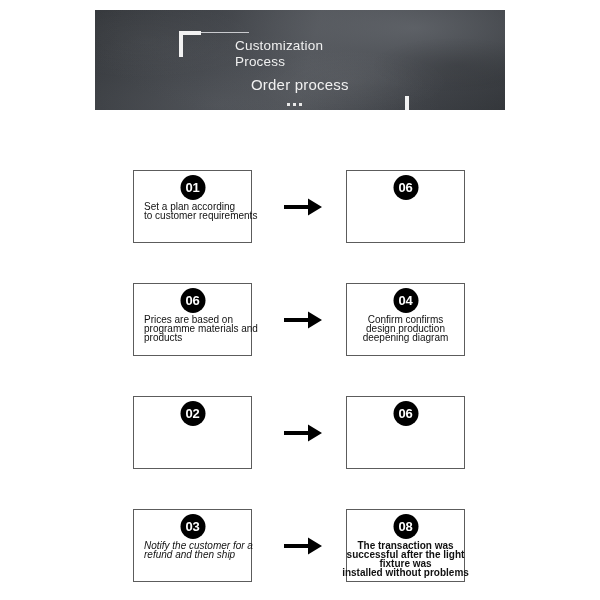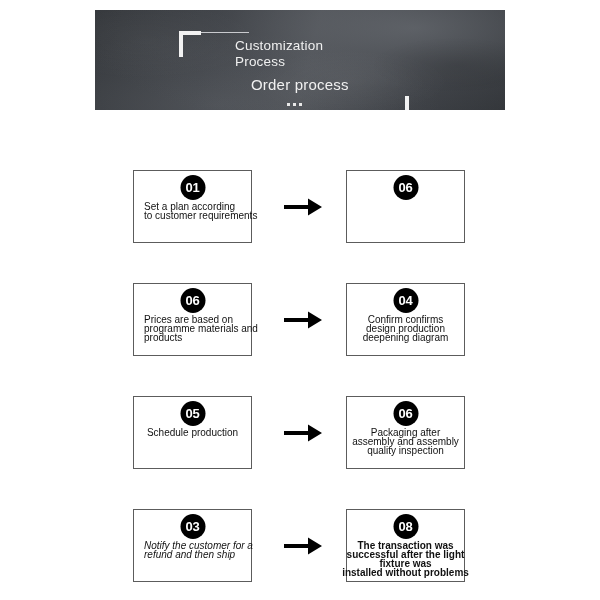--- a/index.html
+++ b/index.html
@@ -218,33 +218,29 @@
     <div class="step-box right">
       <div class="badge">04</div>
       <div class="step-text" style="white-space: pre-line;">Confirm confirms
 design production
 deepening diagram</div>
     </div>
   </div>
 
   <div class="step-row">
     <div class="step-box left centered">
-      <div class="badge">05</div>
-      <div class="step-text">Schedule production</div>
+      <div class="badge">02</div>
     </div>
     <div class="arrow">
       <svg width="42" height="22" viewBox="0 0 42 22" xmlns="http://www.w3.org/2000/svg">
         <path d="M2 9 h24 V2.5 L40 11 L26 19.5 V13 H2 Z" fill="#000000"></path>
       </svg>
     </div>
     <div class="step-box right">
       <div class="badge">06</div>
-      <div class="step-text" style="white-space: pre-line;">Packaging after
-assembly and assembly
-quality inspection</div>
     </div>
   </div>
 
   <div class="step-row">
     <div class="step-box left">
       <div class="badge">03</div>
       <div class="step-text" style="white-space: pre-line; font-style: italic;">Notify the customer for a
 refund and then ship</div>
     </div>
     <div class="arrow">

